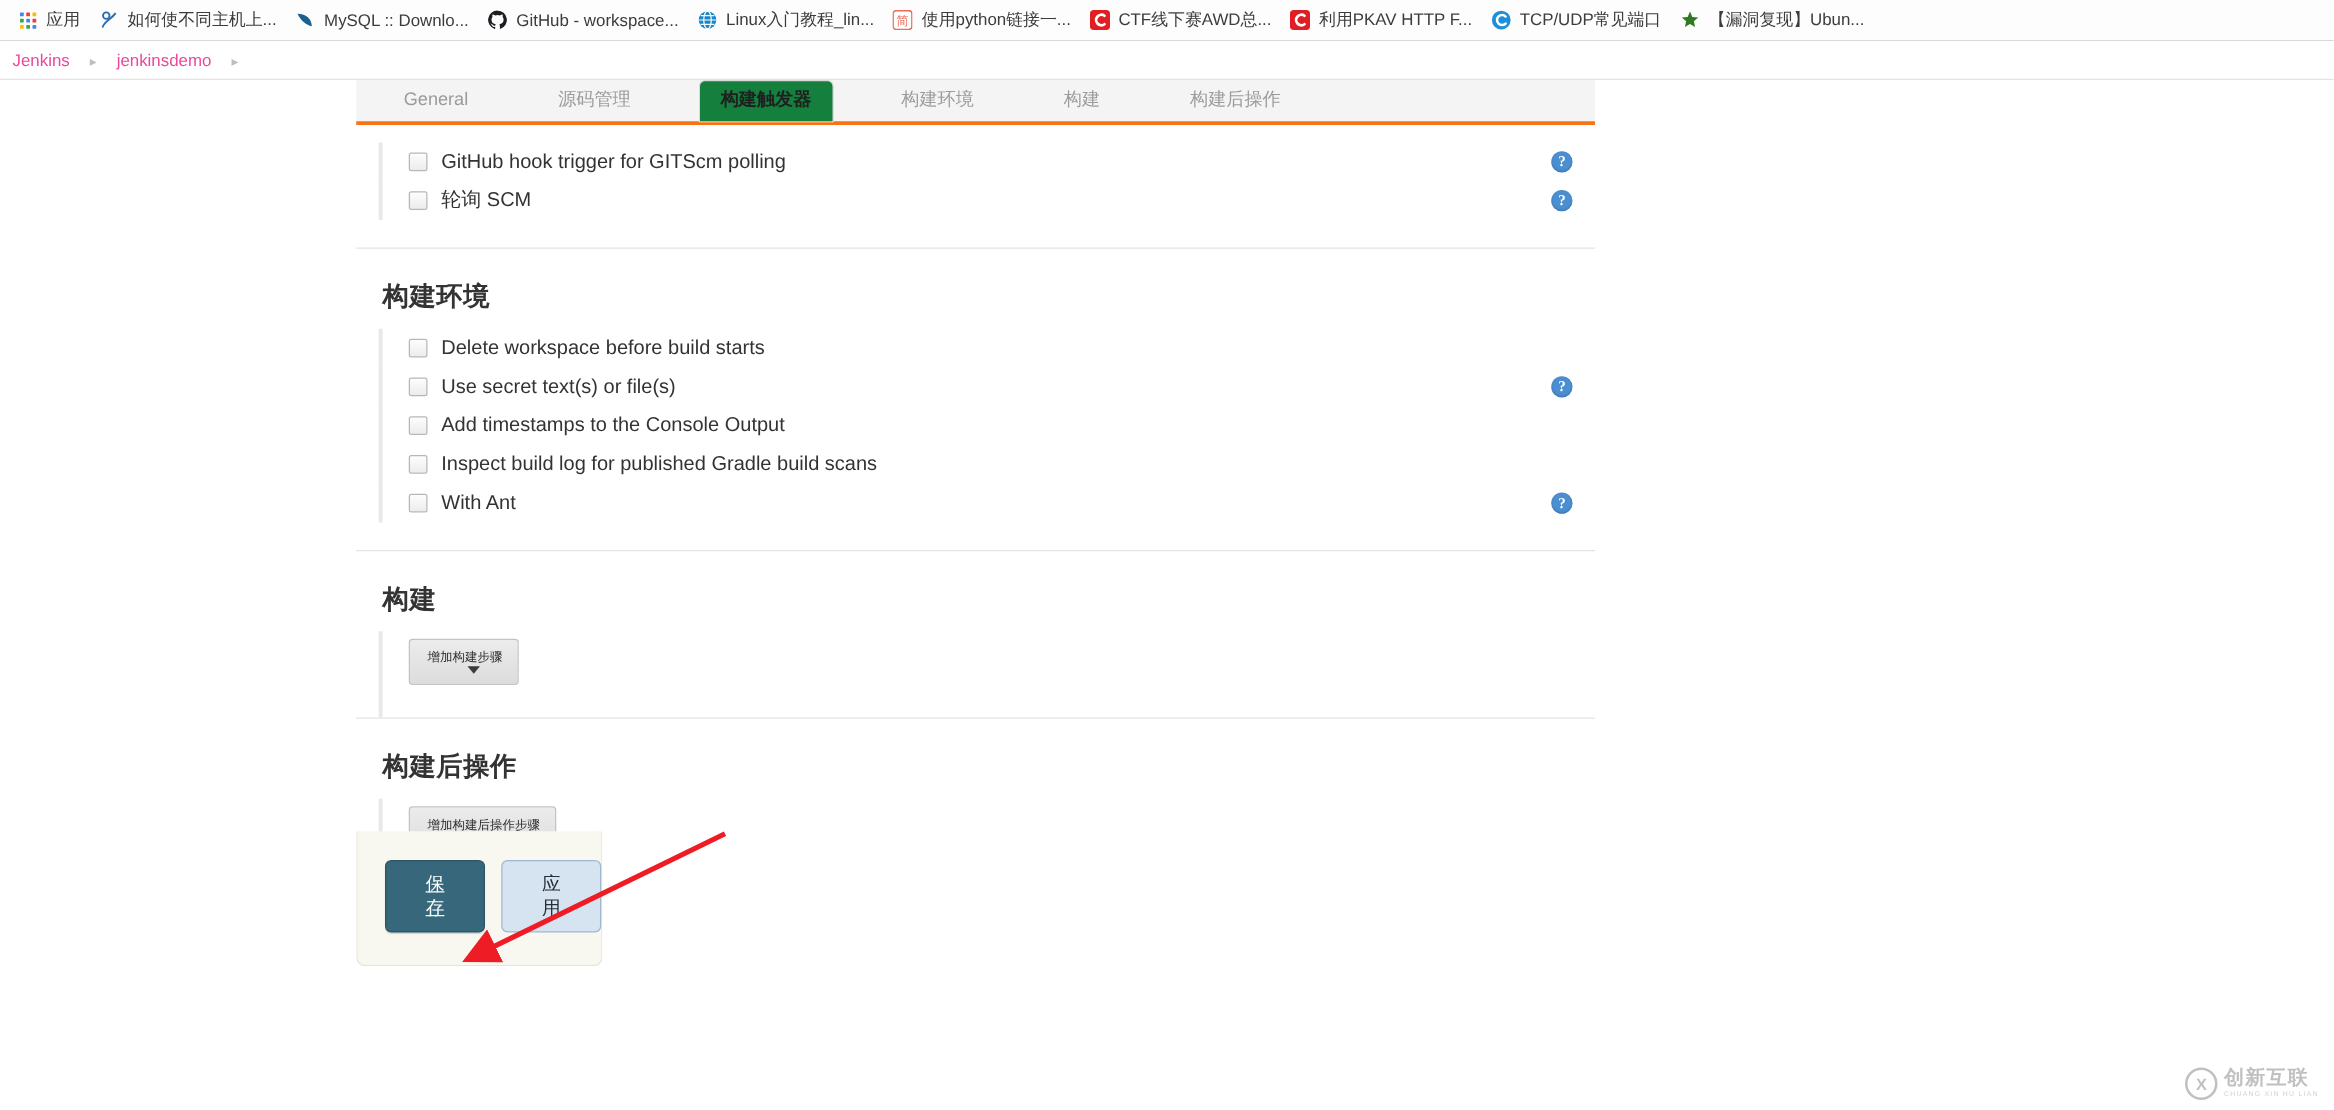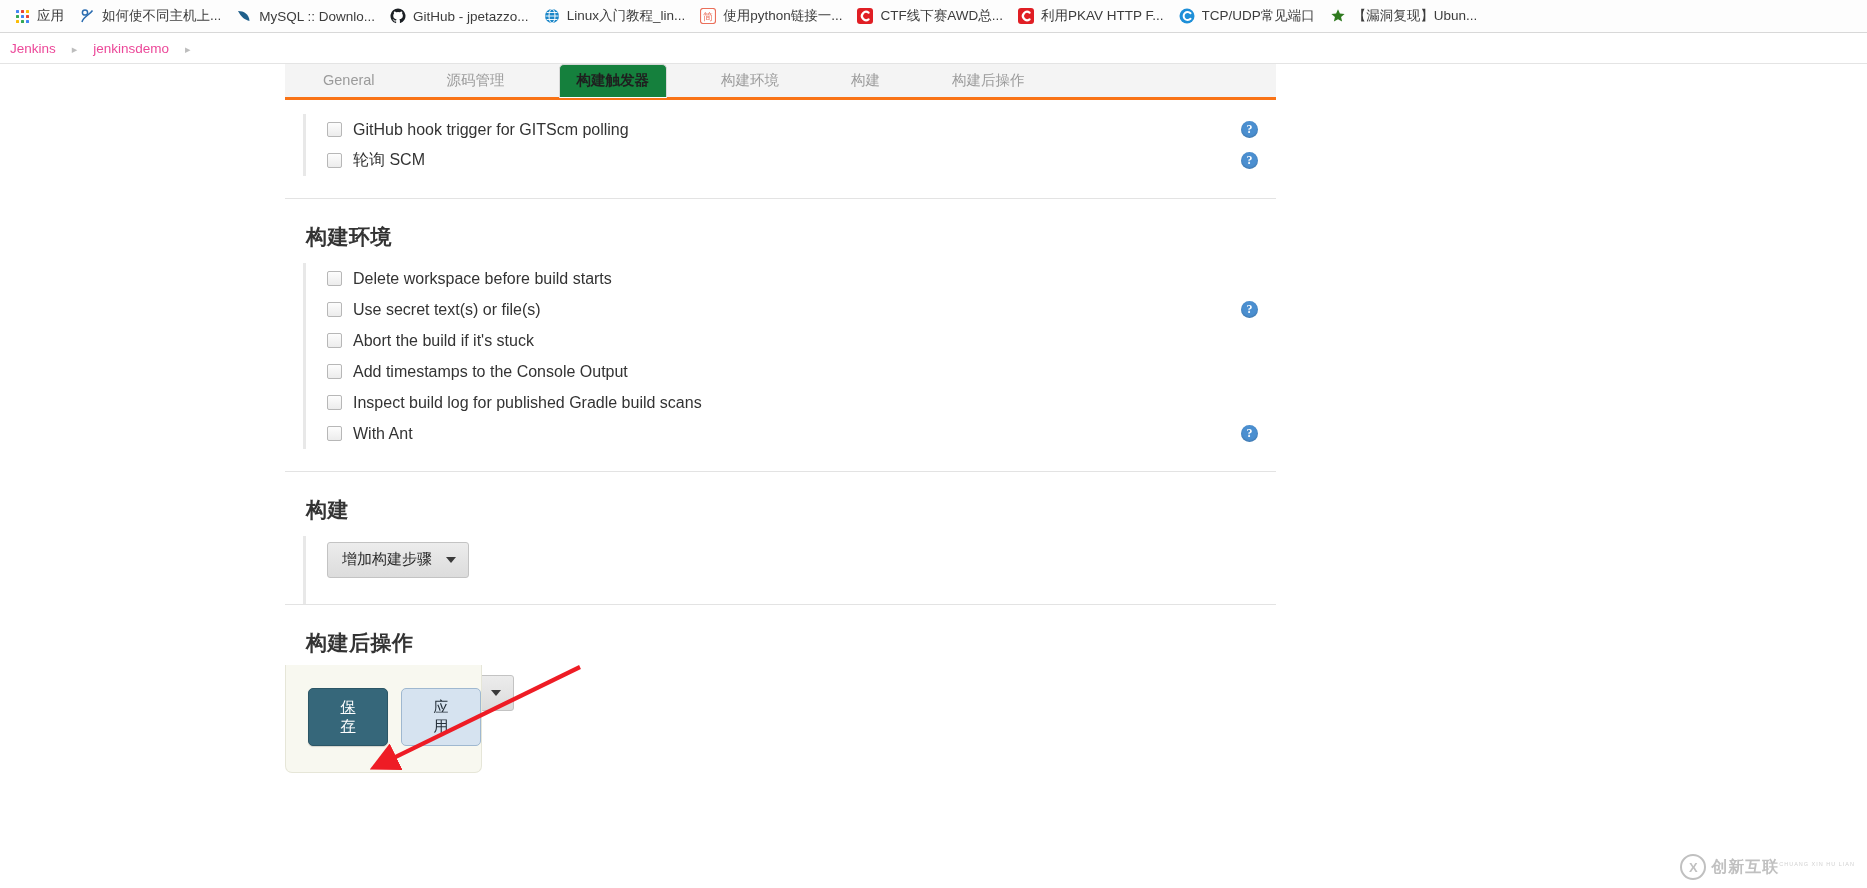--- a/index.html
+++ b/index.html
@@ -167,26 +167,27 @@
   .btn-wrap{
     padding-left:21px;margin-left:18px;
     border-left:3px solid #e8e8e8;
     padding-top:4px;padding-bottom:4px;
     display:flex;
   }
   .dd-btn{
     background:linear-gradient(#ececec,#dcdcdc);
     border:1px solid #c3c3c3;
     border-radius:3px;
-    font-size:15px;
+    font-size:10px;
     color:#2b2b2b;
     padding:7px 12px 8px 14px;
     display:inline-flex;align-items:center;
     cursor:pointer;
     white-space:nowrap;
+    flex-direction:column;
   }
   .caret{
     margin-left:14px;
     width:0;height:0;
     border-left:5px solid transparent;
     border-right:5px solid transparent;
     border-top:6px solid #3a3a3a;
     display:inline-block;
   }
 
@@ -298,21 +299,21 @@
     </span>
     <span class="bm-label">MySQL :: Downlo...</span>
   </div>
 
   <div class="bm">
     <span class="bm-ico">
       <svg width="16" height="16" viewBox="0 0 16 16">
           <path fill="#1b1f23" d="M8 .5a7.5 7.5 0 0 0-2.37 14.62c.37.07.51-.16.51-.36v-1.3c-2.09.45-2.53-1-2.53-1-.34-.87-.84-1.1-.84-1.1-.69-.47.05-.46.05-.46.76.05 1.16.78 1.16.78.68 1.16 1.78.82 2.21.63.07-.49.26-.83.48-1.02-1.67-.19-3.43-.84-3.43-3.72 0-.82.29-1.5.78-2.02-.08-.19-.34-.96.07-2 0 0 .63-.2 2.07.77a7.2 7.2 0 0 1 3.77 0c1.44-.97 2.07-.77 2.07-.77.41 1.04.15 1.81.08 2 .48.52.77 1.2.77 2.02 0 2.89-1.76 3.53-3.44 3.71.27.23.51.69.51 1.39v2.06c0 .2.14.44.52.36A7.5 7.5 0 0 0 8 .5z"></path>
         </svg>
     </span>
-    <span class="bm-label">GitHub - jpetazzo...</span>
+    <span class="bm-label">GitHub - workspace...</span>
   </div>
 
   <div class="bm">
     <span class="bm-ico">
       <svg width="16" height="16" viewBox="0 0 16 16">
           <circle cx="8" cy="8" r="7" fill="#1a86c8"></circle>
           <ellipse cx="8" cy="8" rx="3" ry="7" fill="none" stroke="#fff" stroke-width="1"></ellipse>
           <path d="M1.3 8h13.4M2.6 4.5h10.8M2.6 11.5h10.8" stroke="#fff" stroke-width=".9" fill="none"></path>
         </svg>
     </span>
@@ -409,24 +410,20 @@
       <div class="sec-title">构建环境</div>
       <div class="rows" style="padding-bottom:22px;">
         <div class="row">
           <span class="cb"></span>
           <span class="cb-label">Delete workspace before build starts</span>
         </div>
         <div class="row">
           <span class="cb"></span>
           <span class="cb-label">Use secret text(s) or file(s)</span>
           <span class="help-ico">?</span>
-        </div>
-        <div class="row">
-          <span class="cb"></span>
-          <span class="cb-label">Abort the build if it's stuck</span>
         </div>
         <div class="row">
           <span class="cb"></span>
           <span class="cb-label">Add timestamps to the Console Output</span>
         </div>
         <div class="row">
           <span class="cb"></span>
           <span class="cb-label">Inspect build log for published Gradle build scans</span>
         </div>
         <div class="row">
@@ -470,17 +467,17 @@
         <path d="M0,0 L7,3.5 L0,7 z" fill="#ee1c25"></path>
       </marker>
     </defs>
     <line x1="225" y1="8" x2="20" y2="108" stroke="#ee1c25" stroke-width="4.2" marker-end="url(#ah)"></line>
   </svg>
 
 </div>
 
 <div class="watermark">
   <span class="wm-circ">X</span>
-  <span style="display:flex;">
+  <span style="display:flex;flex-direction:column;">
     <span class="wm-text">创新互联</span>
     <span class="wm-sub">CHUANG XIN HU LIAN</span>
   </span>
 </div>
 
 </body></html>

